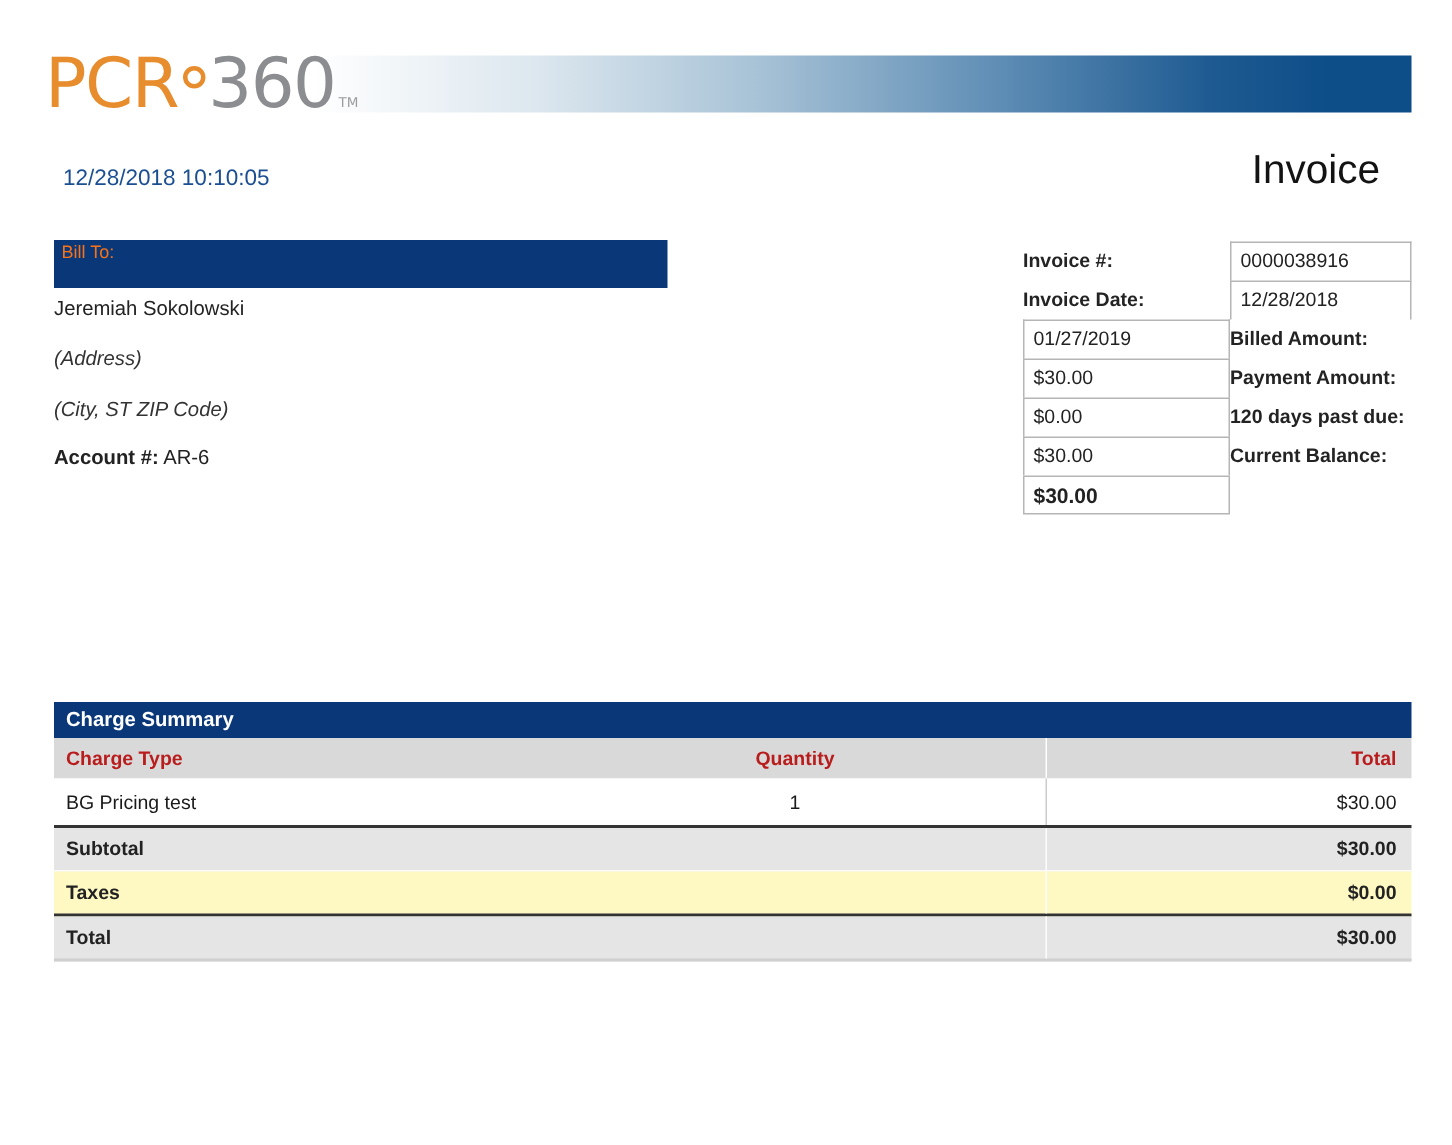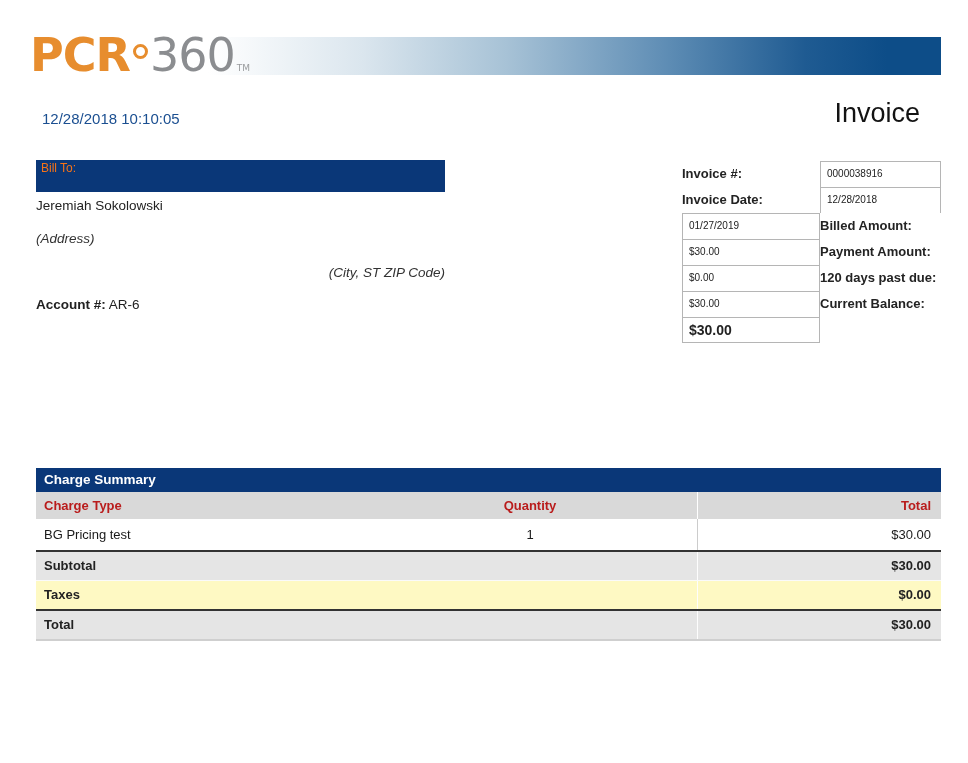--- a/index.html
+++ b/index.html
@@ -12,21 +12,21 @@
     position:absolute;left:36px;top:37px;width:905px;height:38px;
     background:linear-gradient(to right,
       #ffffff 0%, #ffffff 19%, #dbe6ee 36%, #a7c2d6 52%,
       #5d8cb4 70%, #1f5b92 85%, var(--gradient-navy,#0d4d88) 94%, var(--gradient-navy,#0d4d88) 100%);
   }
   .logo{
     position:absolute;left:30px;top:30px;height:52px;
     font-family:"DejaVu Sans",sans-serif;font-size:46px;line-height:50px;
     letter-spacing:-1px;white-space:nowrap;
   }
-  .logo .pcr{color:var(--logo-orange,#e78d2e);font-weight:700;}
+  .logo .pcr{color:var(--logo-orange,#e78d2e);font-weight:400;}
   .logo .ring{
     display:inline-block;width:9px;height:9px;border:3px solid var(--logo-orange,#e78d2e);
     border-radius:50%;margin:0 2px 14px 3px;vertical-align:middle;
   }
   .logo .num{color:var(--logo-gray,#8b8d90);font-weight:400;}
   .logo .tm{font-size:9px;color:#9a9c9e;letter-spacing:0;vertical-align:baseline;margin-left:2px;}
   .datetime{
     position:absolute;left:42px;top:110px;
     font-size:15px;font-weight:normal;color:var(--date-navy,#1b4f91);
   }
@@ -37,34 +37,34 @@
   
   .billto{position:absolute;left:36px;top:160px;width:409px;}
   .billto-bar{
     height:32px;line-height:17px;background:var(--navy,#0a3778);
     color:#f97316;font-size:12px;padding-left:5px;
   }
   .billto .line{font-size:13.5px;color:#222;}
   .billto .name{margin-top:6px;}
   .billto .ph{font-style:italic;color:#333;}
   .billto .addr{margin-top:18px;}
-  .billto .city{margin-top:19px;text-align:right;}
+  .billto .city{margin-top:19px;}
   .billto .acct{margin-top:17px;}
   .billto .acct b{font-weight:bold;}
   
   .details{
     position:absolute;left:682px;top:161px;
     display:grid;grid-template-columns:138px 121px;grid-auto-rows:26px;
   }
   .details .lbl{
     font-size:13px;font-weight:bold;color:#232323;line-height:26px;
   }
   .details .box{
     box-sizing:border-box;background:#fff;border:1px solid #b5b5b5;border-bottom:none;
-    font-size:10px;color:#222;line-height:24px;padding-left:6px;
+    font-size:13px;color:#222;line-height:24px;padding-left:6px;
   }
   .details .box.last{border-bottom:1px solid #b5b5b5;}
   .details .box.em{font-weight:bold;font-size:14px;}
   
   .summary{position:absolute;left:36px;top:468px;width:905px;}
   .sum-title{
     height:24px;line-height:24px;background:var(--navy,#0a3778);
     color:#fff;font-weight:bold;font-size:13.5px;padding-left:8px;
   }
   .row{display:grid;grid-template-columns:327px 334px 244px;}

